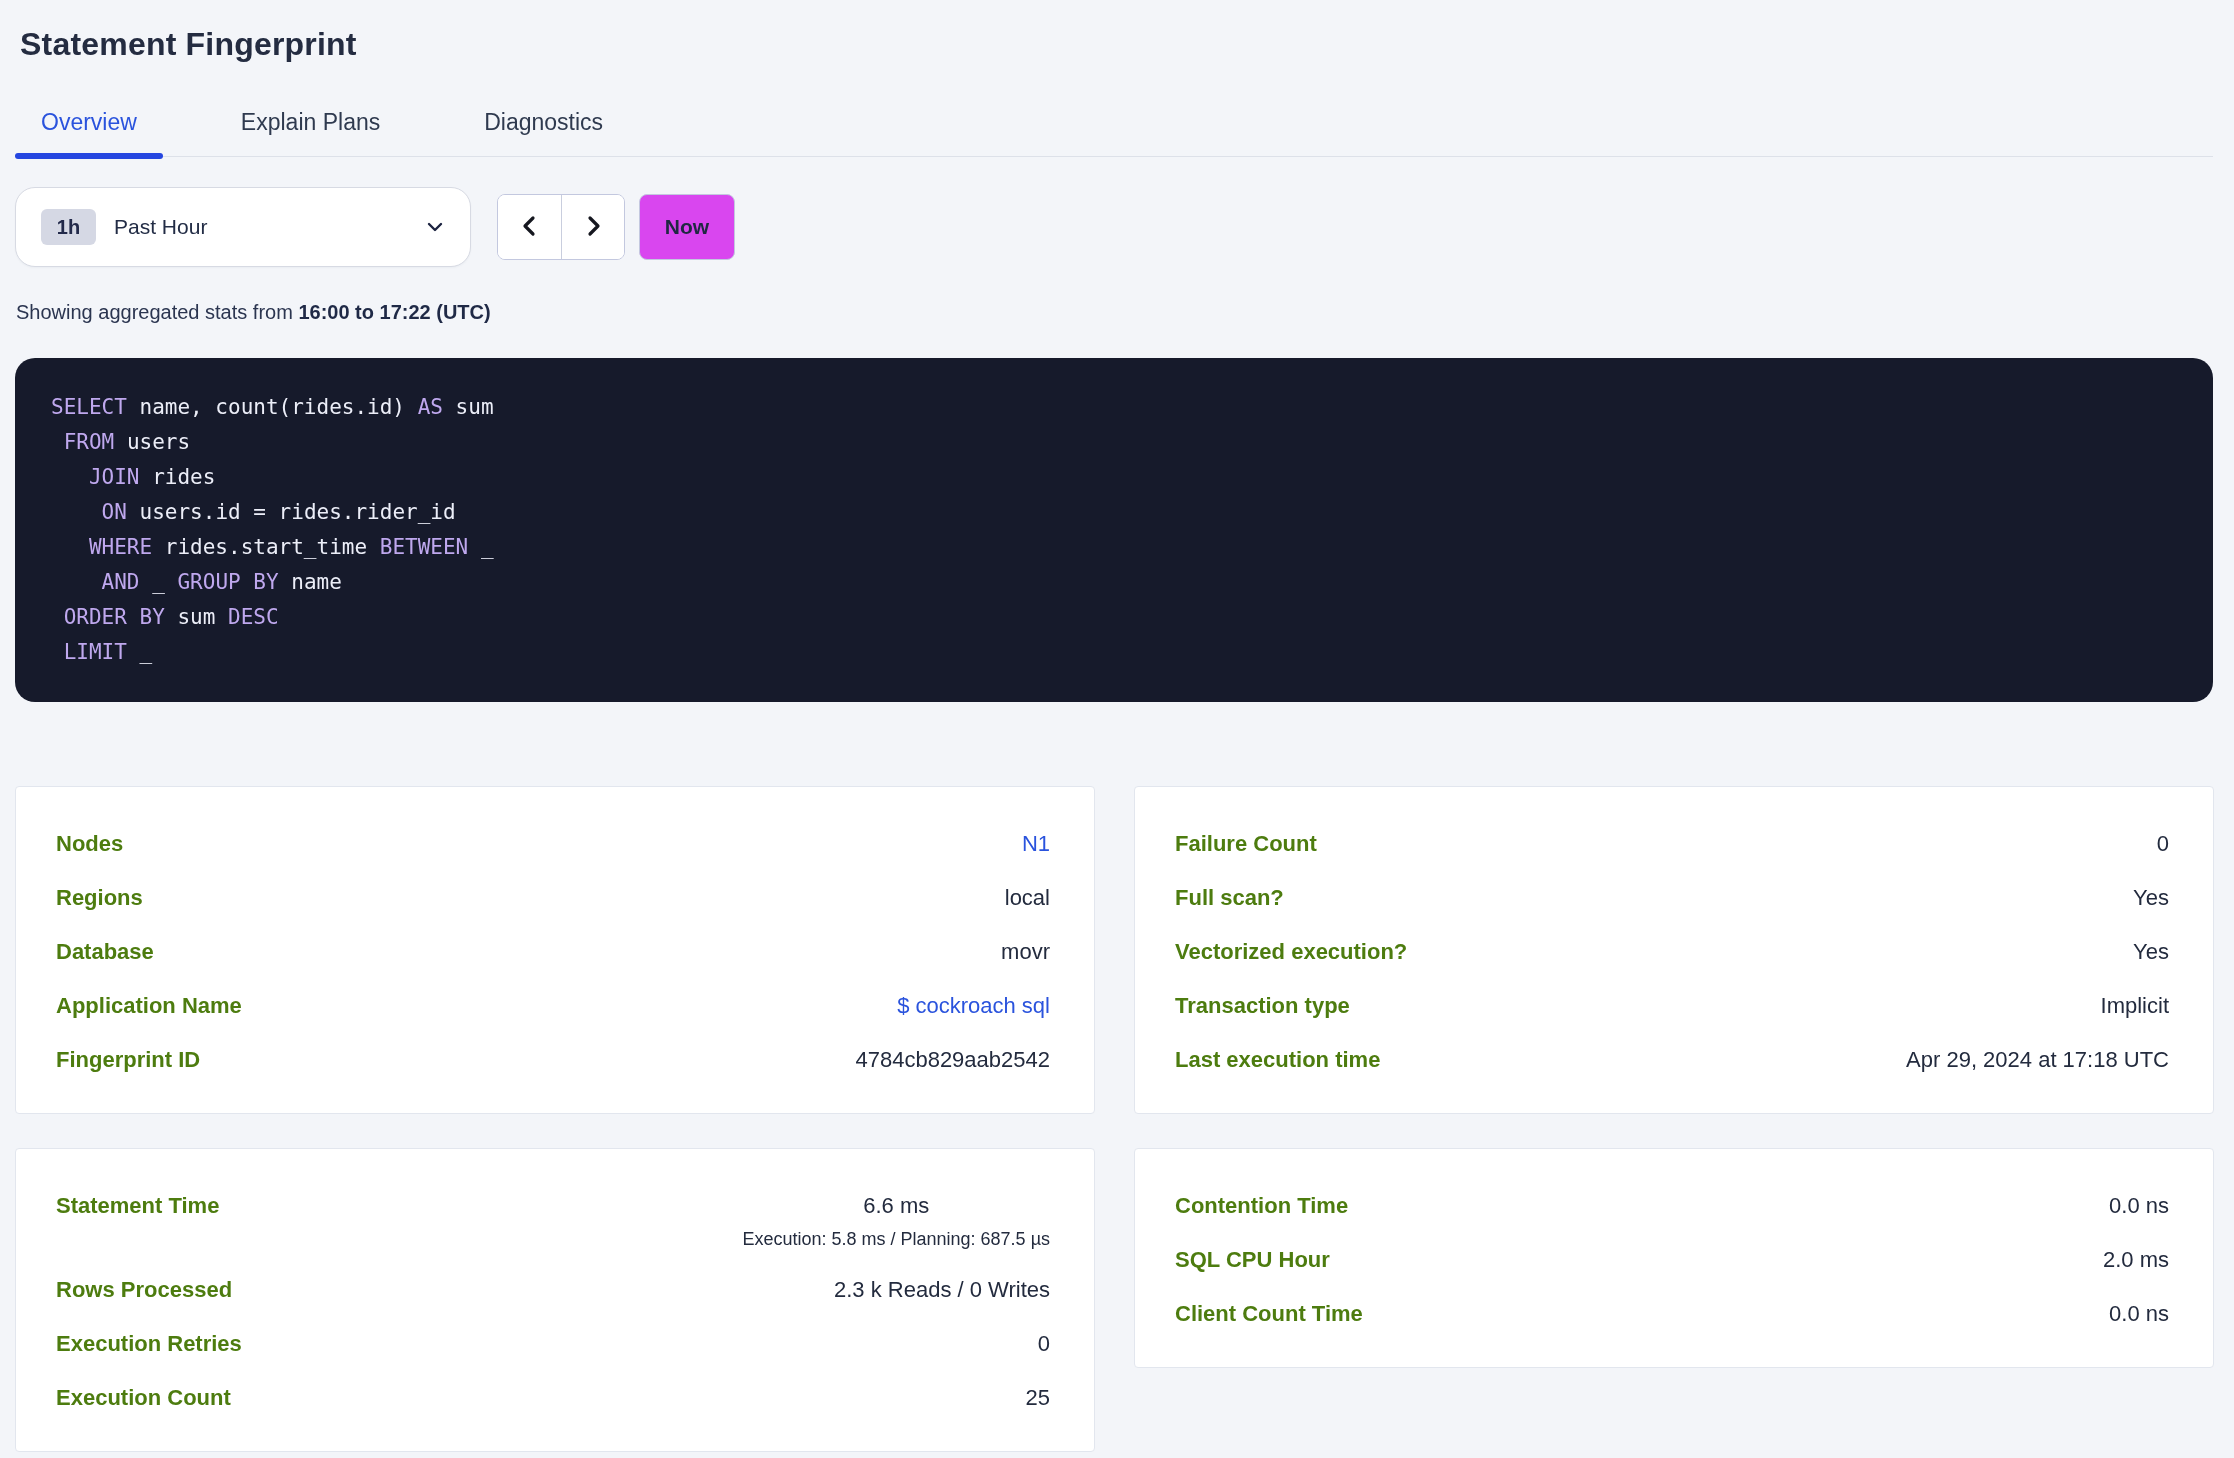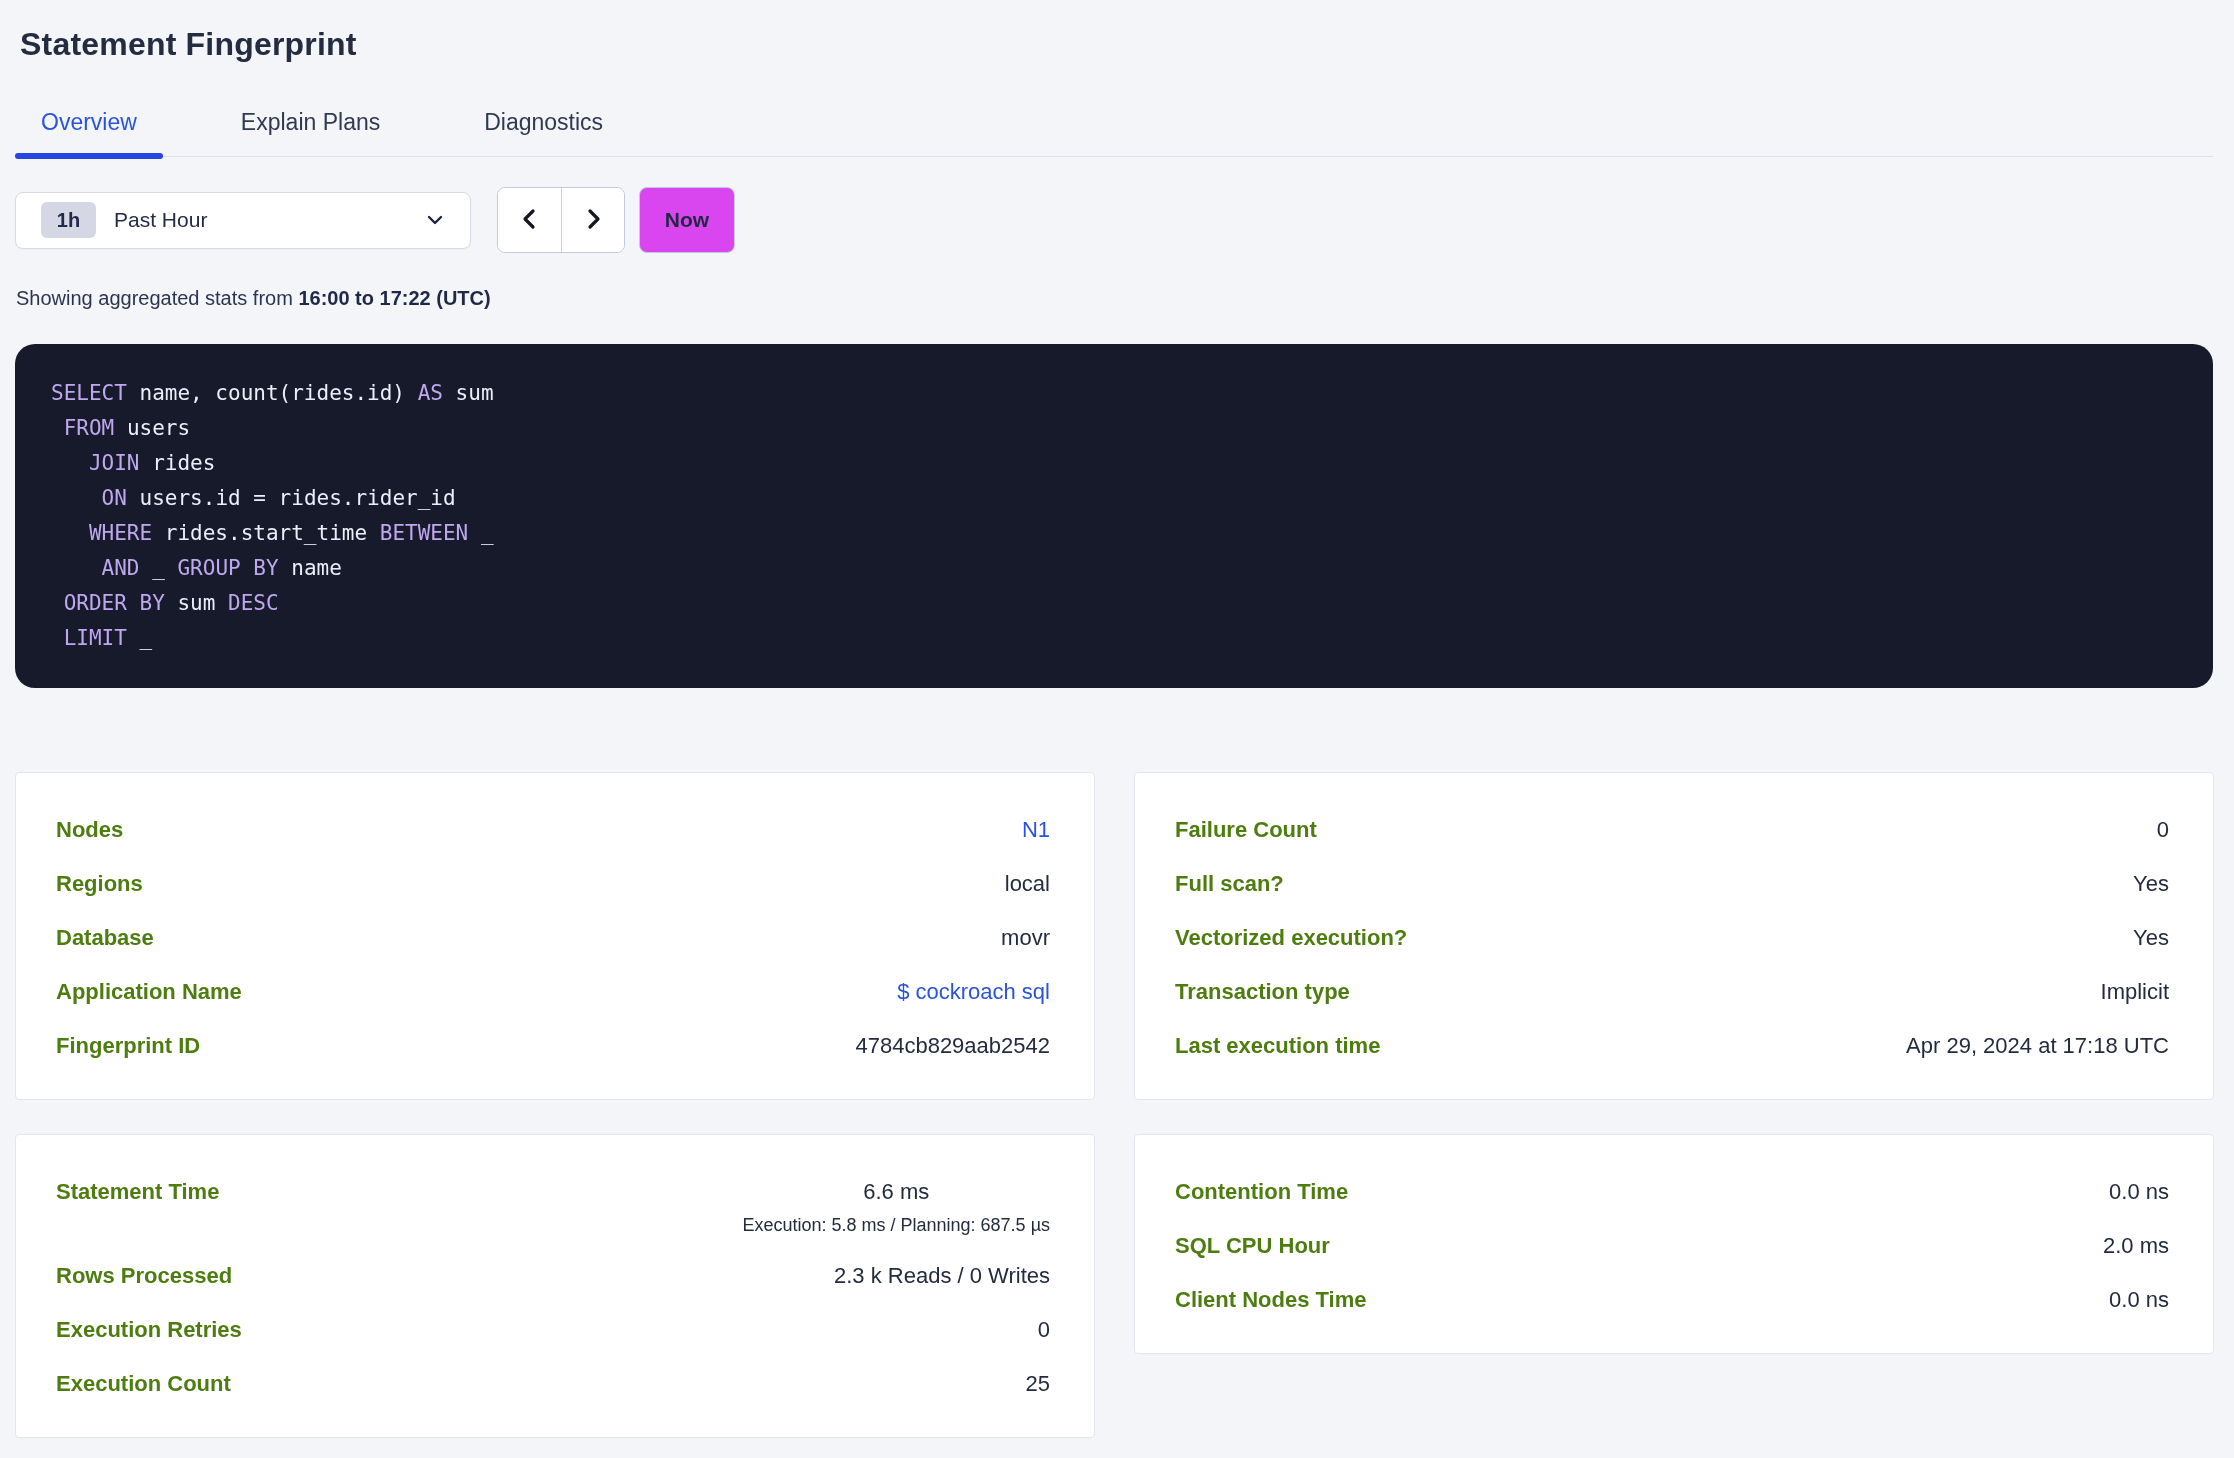--- a/index.html
+++ b/index.html
@@ -41,24 +41,24 @@
     position: absolute;
     left: 0; right: 0; bottom: -3px;
     height: 6px;
     border-radius: 3px;
     background: #2546e0;
   }
 
   
   .toolbar { display: flex; align-items: center; margin-top: 30px; }
   .time-dropdown {
-    width: 456px; height: 57px;
+    width: 456px; height: 80px;
     background: #ffffff;
     border: 1px solid #d7dae3;
-    border-radius: 8px;
+    border-radius: 20px;
     display: flex; align-items: center;
     padding: 0 24px 0 25px;
     cursor: pointer;
     box-shadow: 0 1px 2px rgba(30,40,80,0.04);
   }
   .time-badge {
     width: 55px; height: 36px;
     background: #d5d8e4;
     border-radius: 6px;
     display: flex; align-items: center; justify-content: center;
@@ -306,21 +306,21 @@
             <div class="main">0.0 ns</div>
           </div>
         </div>
         <div class="stat-row">
           <div class="stat-label">SQL CPU Hour</div>
           <div class="stat-value">
             <div class="main">2.0 ms</div>
           </div>
         </div>
         <div class="stat-row">
-          <div class="stat-label">Client Nodes Time</div>
+          <div class="stat-label">Client Count Time</div>
           <div class="stat-value">
             <div class="main">0.0 ns</div>
           </div>
         </div>
       </div>
   </div>
 
 </div>
 
 </body></html>

